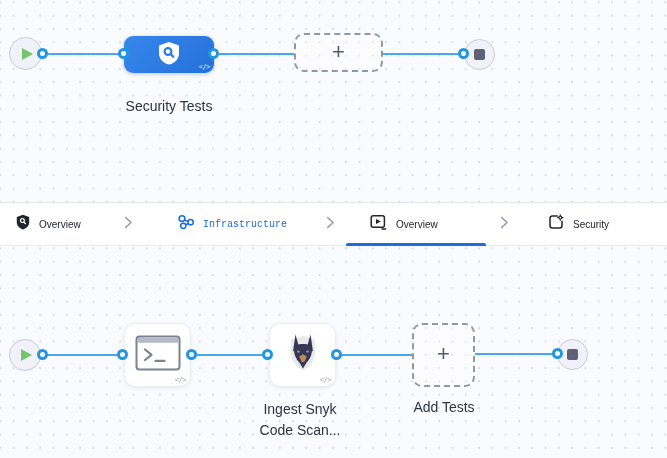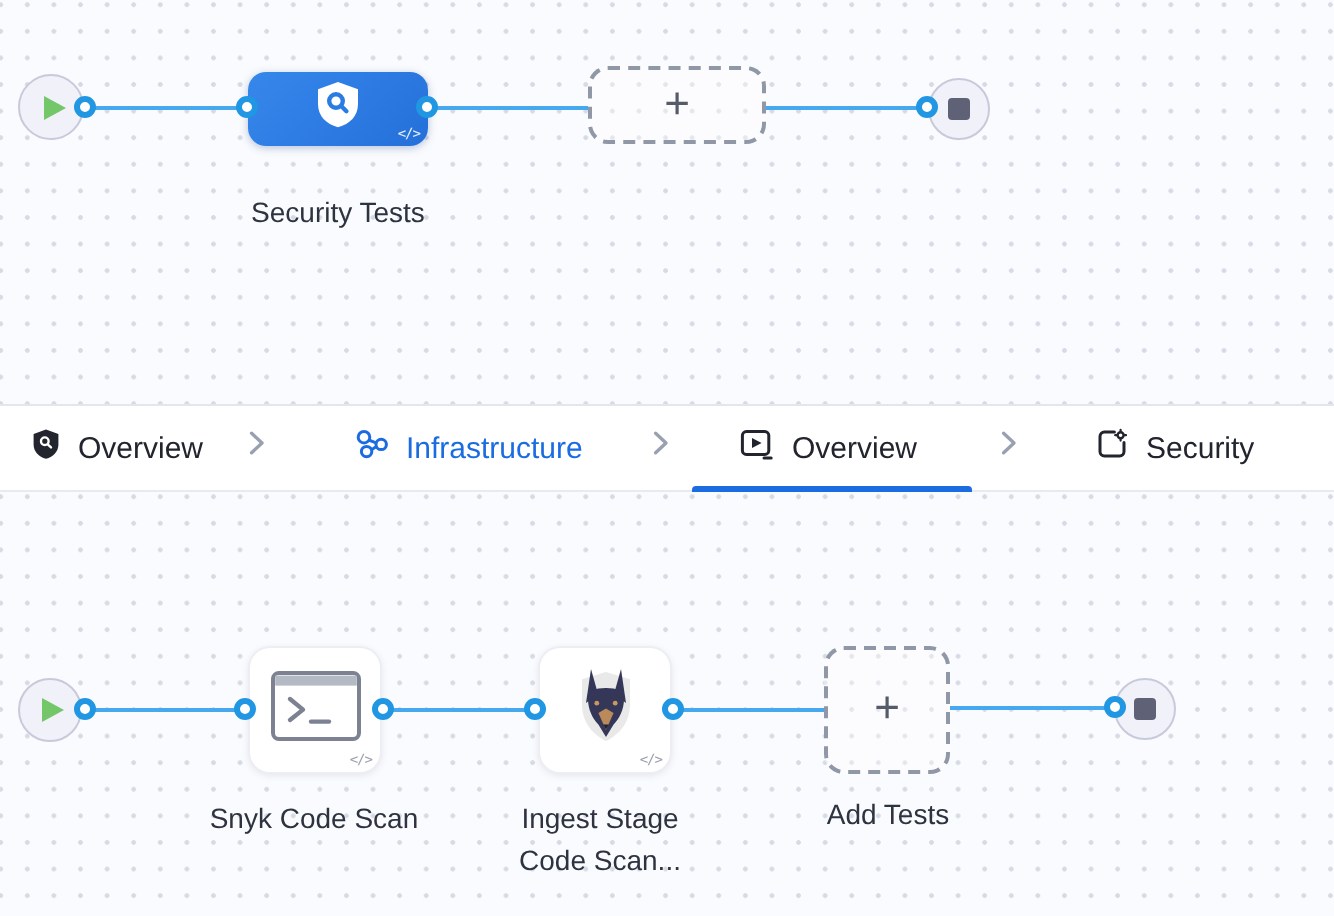--- a/index.html
+++ b/index.html
@@ -16,21 +16,21 @@
   .canvas-top { top:0; height:202px; }
   .canvas-bottom { top:246px; height:212px; }
 
   
   .tabbar {
     position:absolute; top:202px; left:0; width:667px; height:44px;
     background:#ffffff; border-top:1px solid #e3e6ed; border-bottom:1px solid #e7eaf0;
     z-index:5;
   }
   .tab { position:absolute; top:0; height:100%; display:flex; align-items:center; gap:9px; cursor:pointer; }
-  .tab-label { font-size:15px; color:#22242e; white-space:nowrap; }
+  .tab-label { font-size:10px; color:#22242e; white-space:nowrap; }
   .tab-label.blue { color:#1b6ce0; }
   .tab-label.active { font-weight:bold; font-weight:500; }
   .chev { position:absolute; top:50%; transform:translateY(-50%); }
   .tab-underline { position:absolute; bottom:-1px; height:3px; background:#1b6ce0; border-radius:2px 2px 0 0; }
 
   
   .line { position:absolute; height:2px; background:#47a8ef; z-index:1; }
   .ring {
     position:absolute; width:11px; height:11px; border-radius:50%;
     background:#fff; border:3px solid #2196e3; z-index:3;
@@ -125,21 +125,21 @@
       </span>
       <span class="tab-label">Overview</span>
     </div>
 
     <span class="chev" style="left:124px;">
       <svg width="9" height="13" viewBox="0 0 9 13">
           <path d="M1.8 1.6 7 6.5 1.8 11.4" fill="none" stroke="#99a1b0" stroke-width="1.7" stroke-linecap="round" stroke-linejoin="round"></path>
         </svg>
     </span>
 
-    <div class="tab" style="left:177px;">
+    <div class="tab" style="left:177px;font-family:Liberation Mono, monospace;">
       <span>
         <svg width="17" height="16" viewBox="0 0 17 16">
           <g fill="none" stroke="#1b6ce0" stroke-width="1.5">
             <path d="M7.4 6 11 7.4 M8.6 11 11.2 9.3"></path>
             <circle cx="5" cy="4.6" r="2.9"></circle>
             <circle cx="6.3" cy="11.8" r="2.6"></circle>
             <circle cx="13.6" cy="8.2" r="2.6"></circle>
           </g>
         </svg>
       </span>
@@ -230,17 +230,16 @@
 
   <div class="add-box" style="left:412px; top:323px; width:63px; height:64px;">
     <span class="plus-glyph">+</span>
   </div>
 
   <div class="ring" style="left:552px; top:348px;"></div>
   <div class="endpoint" style="left:557px; top:339px; width:31px; height:31px;">
     <div class="stop-sq"></div>
   </div>
 
-  <div class="node-label" style="left:82px; top:399px; width:150px;">Snyk Code Scan</div>
-  <div class="node-label" style="left:250px; top:399px; width:100px;">Ingest Stage Code Scan...</div>
+  <div class="node-label" style="left:250px; top:399px; width:100px;">Ingest Snyk Code Scan...</div>
   <div class="node-label" style="left:394px; top:397px; width:100px;">Add Tests</div>
 
 </div>
 
 </body></html>

